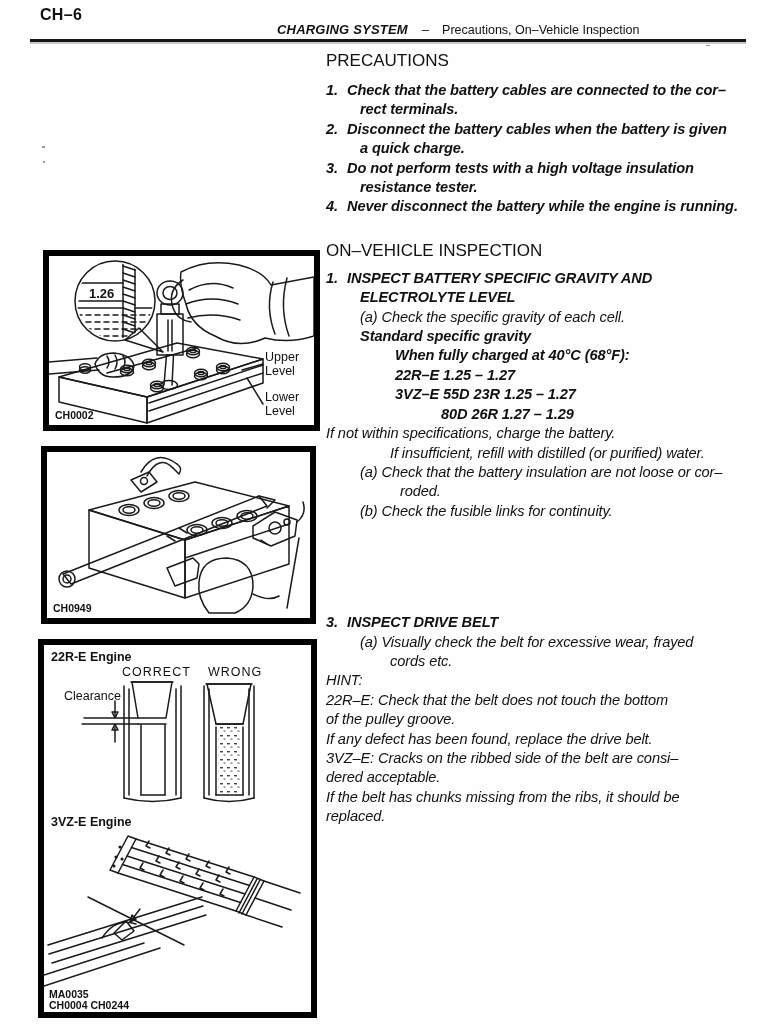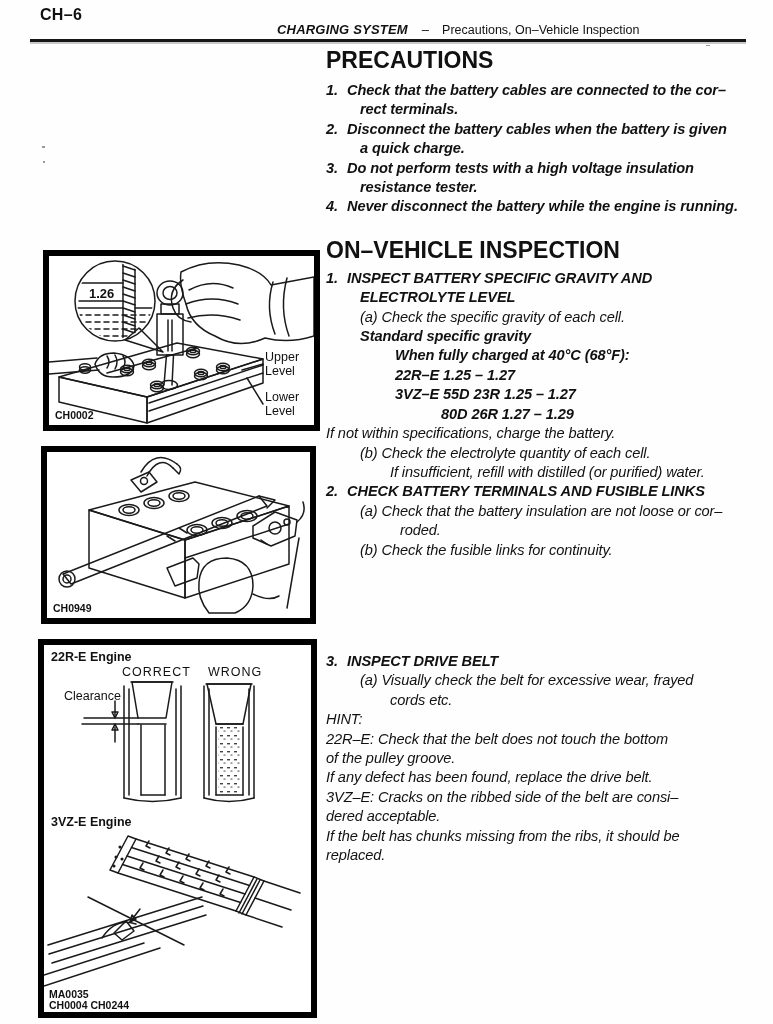--- a/index.html
+++ b/index.html
@@ -8,21 +8,21 @@
   .page-num { position:absolute; left:40px; top:6px; font-size:16px; font-weight:bold; letter-spacing:.3px; }
   .hdr { position:absolute; left:277px; top:22px; font-size:13px; white-space:nowrap; }
   .hdr .sec { font-weight:bold; letter-spacing:.2px;font-style:italic; }
   .hdr .dash { display:inline-block; margin:0 13px 0 14px; }
   .hdr .sub { font-size:12.5px; }
   .rule { position:absolute; left:30px; top:39px; width:716px; height:3px; background:#161616; box-shadow:0 2px 0 rgba(100,100,100,.35); }
   .speck { position:absolute; background:#9a9a9a; }
 
   .rcol { position:absolute; left:326px; top:47px; width:447px; font-size:14.6px; line-height:19.4px; letter-spacing:-.1px; }
   .rcol .line { white-space:nowrap;font-style:italic; }
-  .h1 { font-size:23px; font-weight:bold; line-height:27px; letter-spacing:0; }
+  .h1 { font-size:17px; font-weight:normal; line-height:27px; letter-spacing:0; }
   .b  { font-weight:bold; }
   .mk { display:inline-block; width:21px; }
   .l2 { padding-left:34px; } .l3 { padding-left:69px; } .l3b { padding-left:64px; }
   .l4 { padding-left:115px; } .l4b { padding-left:74px; }
   .mt-p  { margin-bottom:7px; }
   .mt-ovi{ margin-top:20px; margin-bottom:5px; }
   .mt-s3 { margin-top:92px; }
 
   .fig { position:absolute; border:6px solid #000000; background:#fff; }
   #fig1 { left:43px; top:250px; width:265px; height:169px; }
@@ -66,24 +66,22 @@
 
     <div class="line b"><span class="mk">1.</span><span>INSPECT BATTERY SPECIFIC GRAVITY AND</span></div>
     <div class="line b l2">ELECTROLYTE LEVEL</div>
     <div class="line l2">(a) Check the specific gravity of each cell.</div>
     <div class="line b l2">Standard specific gravity</div>
     <div class="line b l3">When fully charged at 40°C (68°F):</div>
     <div class="line b l3">22R–E 1.25 – 1.27</div>
     <div class="line b l3">3VZ–E 55D 23R 1.25 – 1.27</div>
     <div class="line b l4">80D 26R 1.27 – 1.29</div>
     <div class="line">If not within specifications, charge the battery.</div>
-    <div class="line l2">(b) Check the electrolyte quantity of each cell.</div>
     <div class="line l3b">If insufficient, refill with distilled (or purified) water.</div>
 
-    <div class="line b"><span class="mk">2.</span><span>CHECK BATTERY TERMINALS AND FUSIBLE LINKS</span></div>
     <div class="line l2">(a) Check that the battery insulation are not loose or cor–</div>
     <div class="line l4b">roded.</div>
     <div class="line l2">(b) Check the fusible links for continuity.</div>
 
     <div class="line b mt-s3"><span class="mk">3.</span><span>INSPECT DRIVE BELT</span></div>
     <div class="line l2">(a) Visually check the belt for excessive wear, frayed</div>
     <div class="line l3b">cords etc.</div>
     <div class="line">HINT:</div>
     <div class="line">22R–E: Check that the belt does not touch the bottom</div>
     <div class="line">of the pulley groove.</div>

